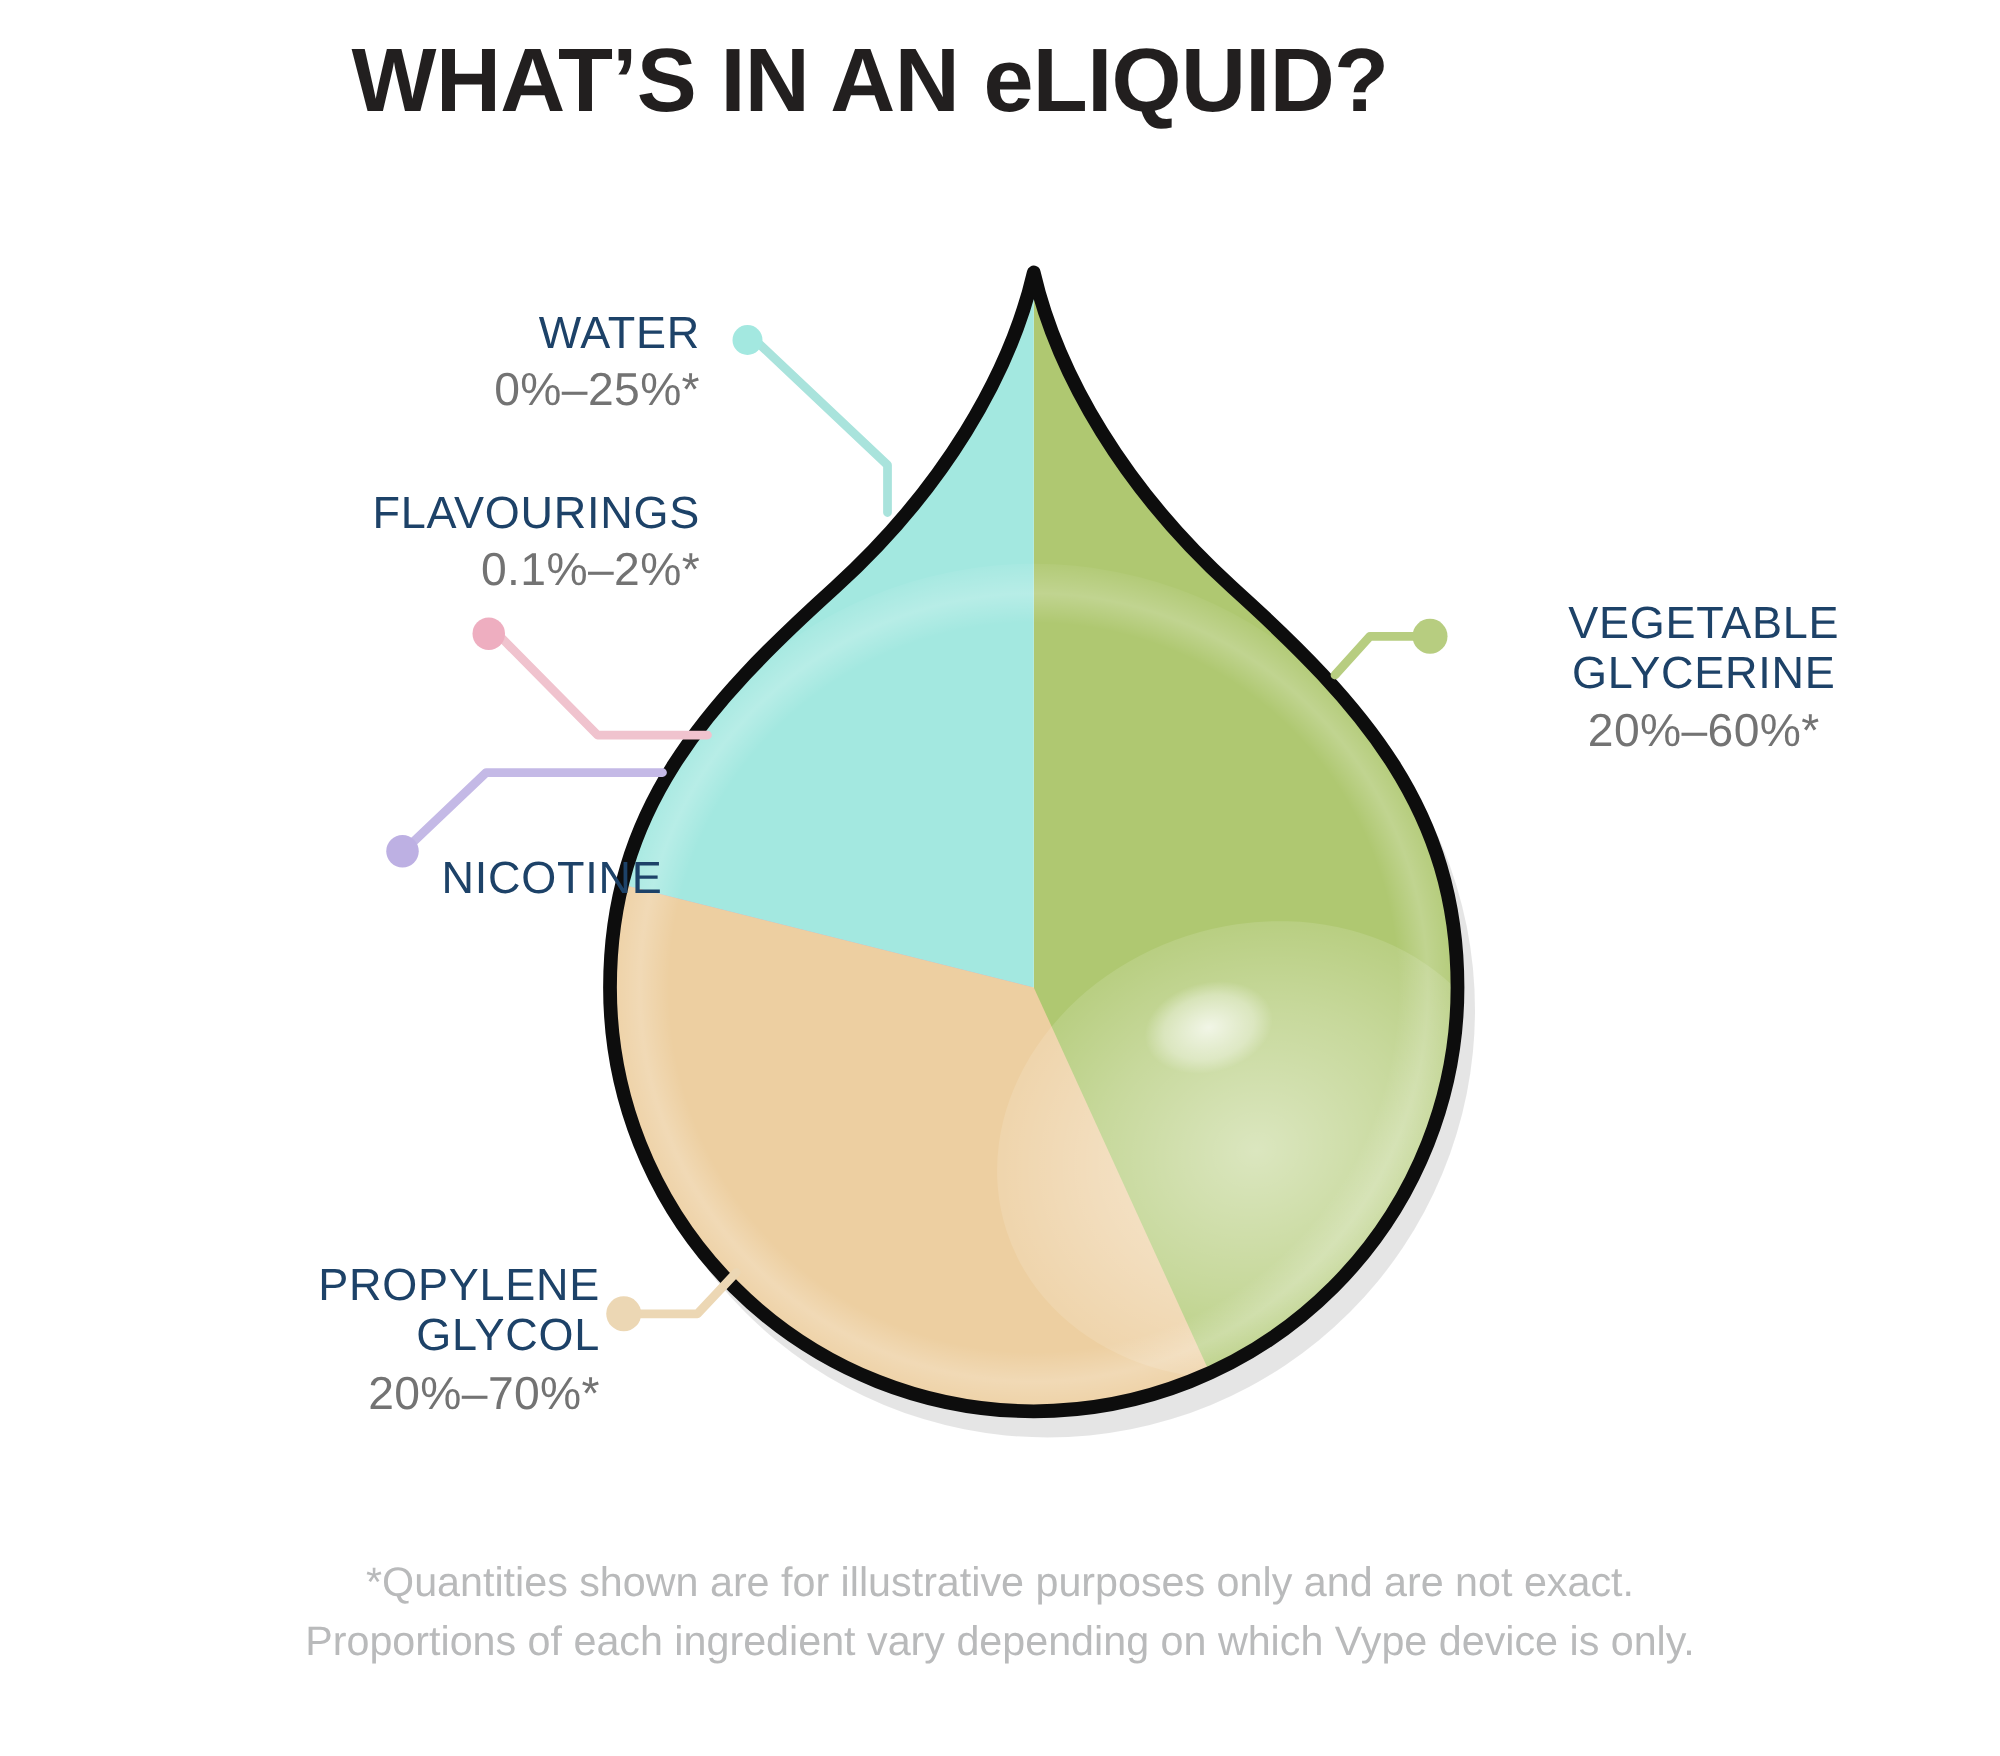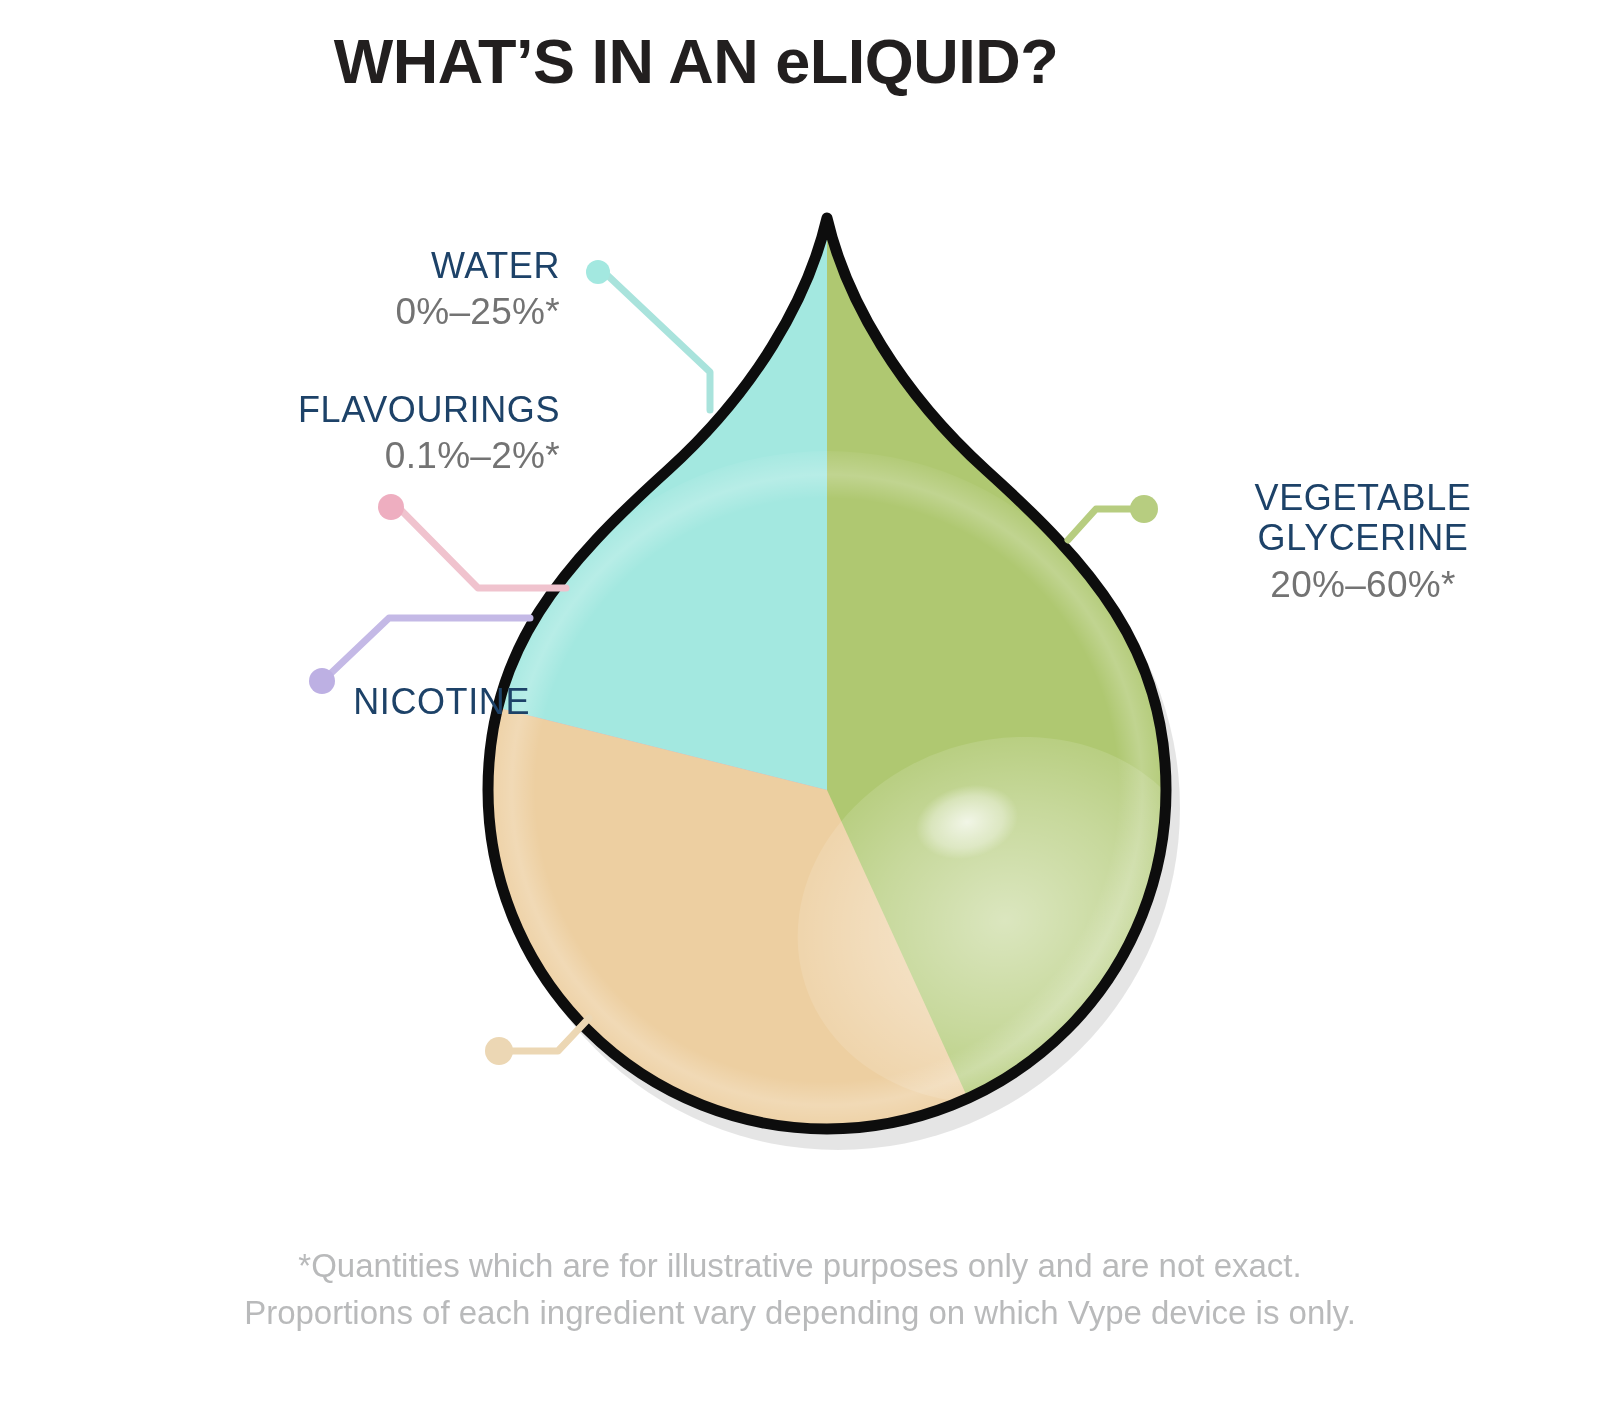--- a/index.html
+++ b/index.html
@@ -23,21 +23,21 @@
     height: 1405px;
   }
 
   
   .title {
     position: absolute;
     left: 0;
     top: 28px;
     width: 1392px;
     text-align: center;
-    font-size: 63px;
+    font-size: 72px;
     font-weight: 700;
     letter-spacing: -0.5px;
     color: #221f1f;
     line-height: 1.05;
     white-space: nowrap;
   }
 
   
   .callout {
     position: absolute;
@@ -186,25 +186,30 @@
 
   <div class="callout align-right" id="callout-flavourings">
     <div class="cl-name">FLAVOURINGS</div>
     <div class="cl-value">0.1%–2%*</div>
   </div>
 
   <div class="callout align-right" id="callout-nicotine">
     <div class="cl-name">NICOTINE</div>
   </div>
 
+  <div class="callout align-right" id="callout-propylene">
+    <div class="cl-name">PROPYLENE</div>
+    <div class="cl-name">GLYCOL</div>
+    <div class="cl-value">20%–70%*</div>
+  </div>
 
   <div class="callout align-left" id="callout-vegetable">
     <div class="cl-name">VEGETABLE</div>
     <div class="cl-name">GLYCERINE</div>
     <div class="cl-value">20%–60%*</div>
   </div>
 
   <div class="footnote">
-    <span class="fn-line">*Quantities which are for illustrative purposes only and are not exact.</span>
+    <span class="fn-line">*Quantities shown are for illustrative purposes only and are not exact.</span>
     <span class="fn-line">Proportions of each ingredient vary depending on which Vype device is only.</span>
   </div>
 
 </div>
 
 </body></html>

